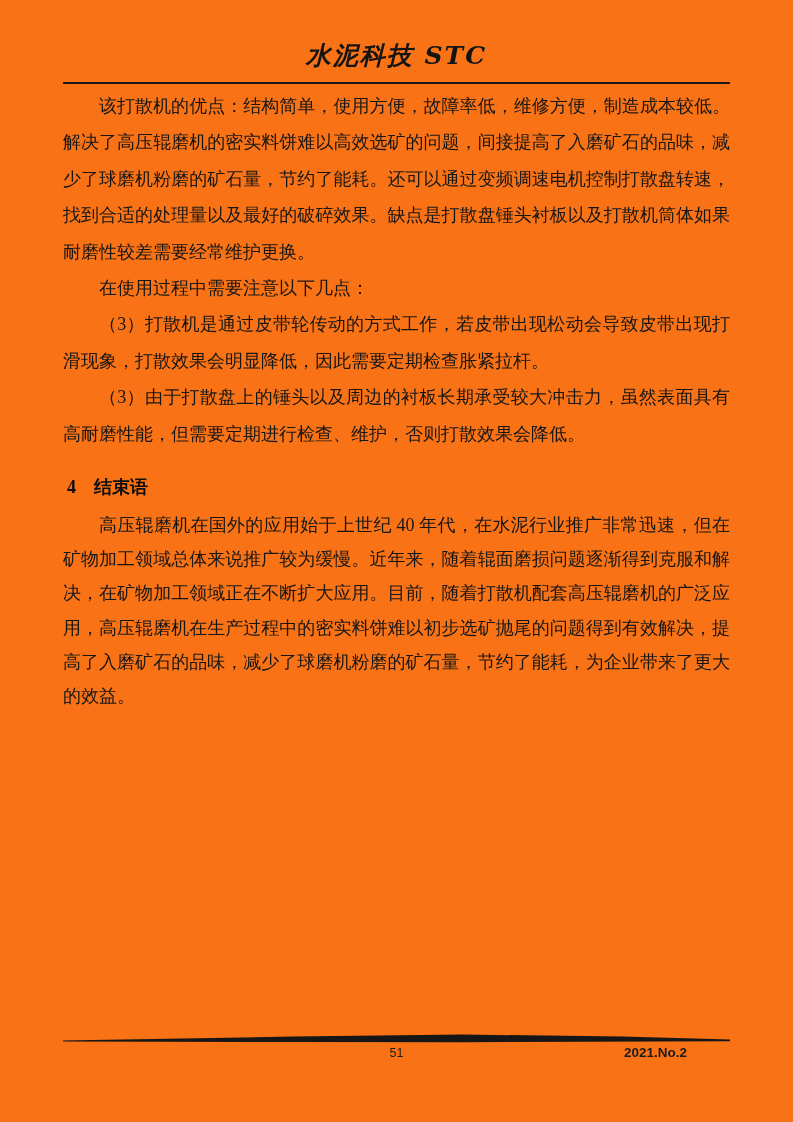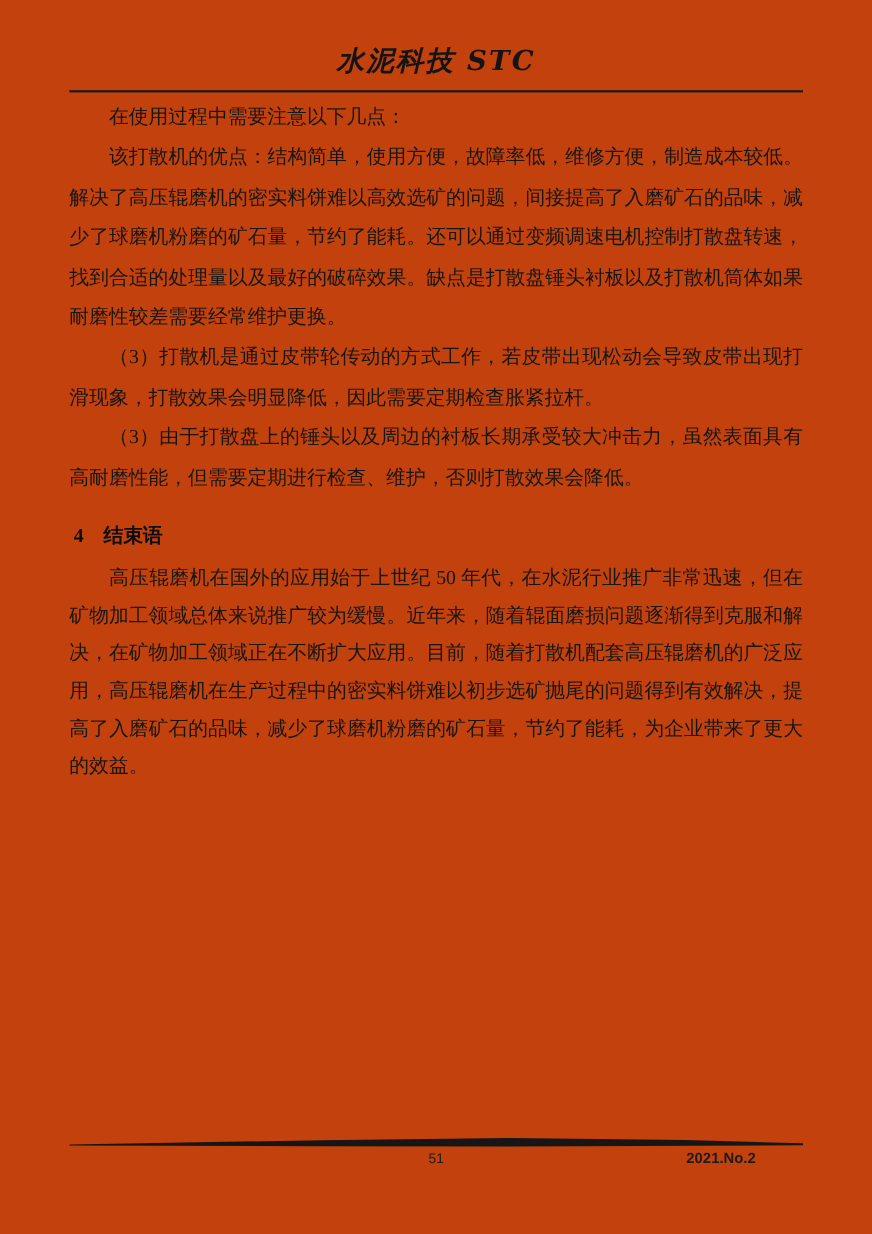--- a/index.html
+++ b/index.html
@@ -2,21 +2,21 @@
 <html lang="zh"><head>
 <meta charset="utf-8">
 <style>
   * { margin: 0; padding: 0; box-sizing: border-box; }
   html, body { background: #e8e8e8; }
   .page {
     position: relative;
     width: 793px;
     height: 1122px;
     margin: 0 auto;
-    background: #c2410c;
+    background: #f97316;
     color: #111111;
     font-family: "Liberation Serif", "DejaVu Serif", serif;
     overflow: hidden;
   }
   .content {
     width: 667px;
     margin-left: 63px;
   }
   .journal-title {
     padding-top: 40px;
@@ -97,32 +97,32 @@
 <body>
 
 <div class="page">
   <div class="content">
 
     <div class="journal-title">水泥科技 STC</div>
 
     <div class="header-rule"></div>
 
     <div class="body-block">
+      <p>该打散机的优点：结构简单，使用方便，故障率低，维修方便，制造成本较低。解决了高压辊磨机的密实料饼难以高效选矿的问题，间接提高了入磨矿石的品味，减少了球磨机粉磨的矿石量，节约了能耗。还可以通过变频调速电机控制打散盘转速，找到合适的处理量以及最好的破碎效果。缺点是打散盘锤头衬板以及打散机筒体如果耐磨性较差需要经常维护更换。</p>
       <p>在使用过程中需要注意以下几点：</p>
-      <p>该打散机的优点：结构简单，使用方便，故障率低，维修方便，制造成本较低。解决了高压辊磨机的密实料饼难以高效选矿的问题，间接提高了入磨矿石的品味，减少了球磨机粉磨的矿石量，节约了能耗。还可以通过变频调速电机控制打散盘转速，找到合适的处理量以及最好的破碎效果。缺点是打散盘锤头衬板以及打散机筒体如果耐磨性较差需要经常维护更换。</p>
       <p>（3）打散机是通过皮带轮传动的方式工作，若皮带出现松动会导致皮带出现打滑现象，打散效果会明显降低，因此需要定期检查胀紧拉杆。</p>
       <p>（3）由于打散盘上的锤头以及周边的衬板长期承受较大冲击力，虽然表面具有高耐磨性能，但需要定期进行检查、维护，否则打散效果会降低。</p>
     </div>
 
     <h2 class="section-heading">
       <span class="h-num">4</span><span>结束语</span>
     </h2>
 
     <div class="conclusion-block">
-      <p>高压辊磨机在国外的应用始于上世纪 50 年代，在水泥行业推广非常迅速，但在矿物加工领域总体来说推广较为缓慢。近年来，随着辊面磨损问题逐渐得到克服和解决，在矿物加工领域正在不断扩大应用。目前，随着打散机配套高压辊磨机的广泛应用，高压辊磨机在生产过程中的密实料饼难以初步选矿抛尾的问题得到有效解决，提高了入磨矿石的品味，减少了球磨机粉磨的矿石量，节约了能耗，为企业带来了更大的效益。</p>
+      <p>高压辊磨机在国外的应用始于上世纪 40 年代，在水泥行业推广非常迅速，但在矿物加工领域总体来说推广较为缓慢。近年来，随着辊面磨损问题逐渐得到克服和解决，在矿物加工领域正在不断扩大应用。目前，随着打散机配套高压辊磨机的广泛应用，高压辊磨机在生产过程中的密实料饼难以初步选矿抛尾的问题得到有效解决，提高了入磨矿石的品味，减少了球磨机粉磨的矿石量，节约了能耗，为企业带来了更大的效益。</p>
     </div>
 
   </div>
 
   <div class="footer">
     <svg class="footer-divider" viewBox="0 0 667 9" preserveAspectRatio="none" xmlns="http://www.w3.org/2000/svg">
       <polygon points="0,6.4 230,2.6 400,0.6 560,2.4 667,5.4 667,7.2 400,8.2 230,8.0 0,7.4" fill="#161616"></polygon>
     </svg>
     <div class="footer-row">
       <span class="page-number">51</span>

